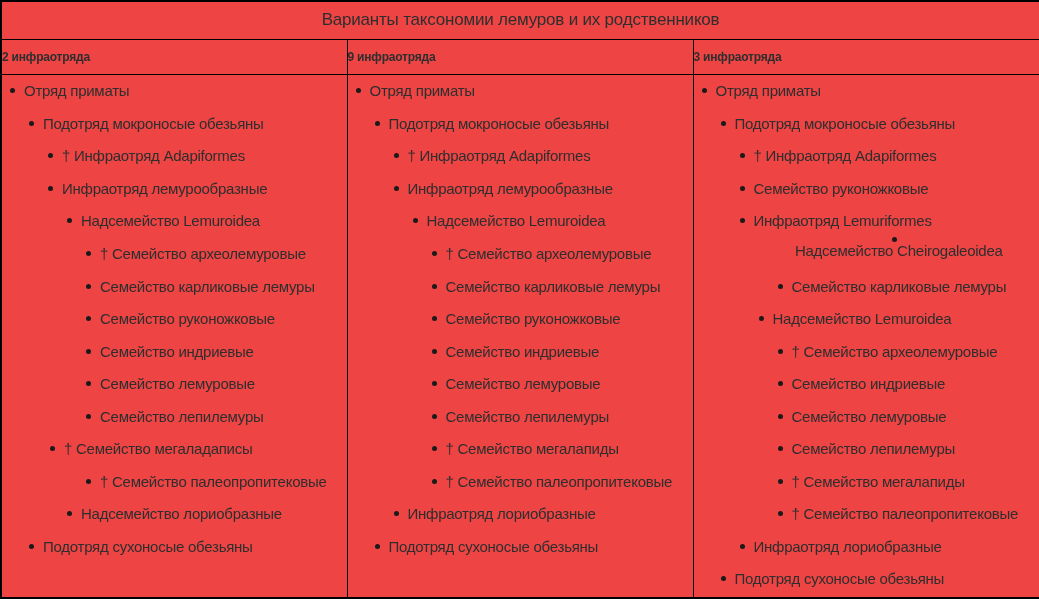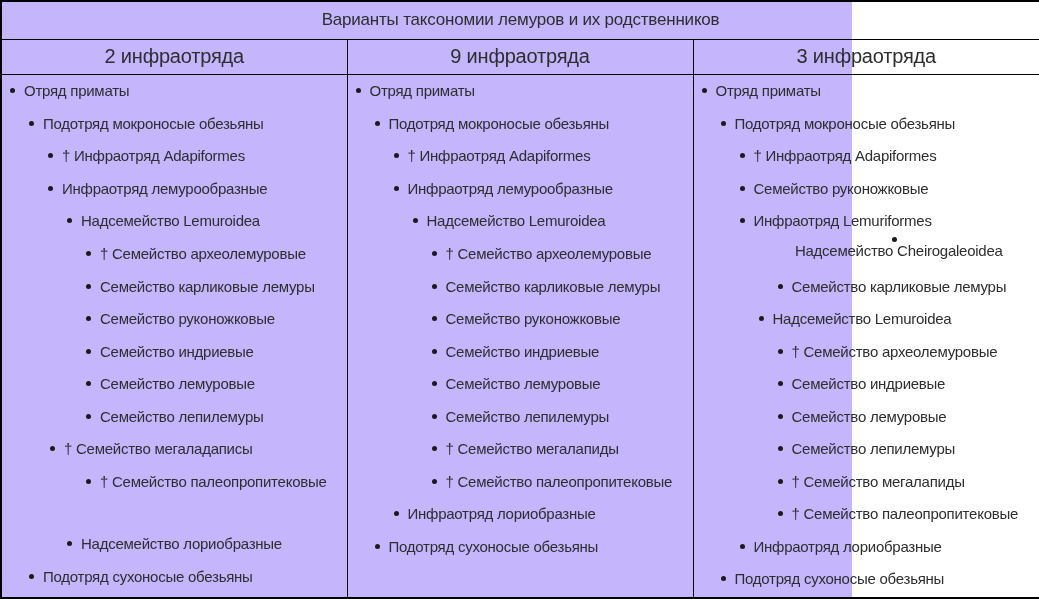--- a/index.html
+++ b/index.html
@@ -2,24 +2,24 @@
 <html><head>
 <meta charset="utf-8">
 <style>
   html, body {
     margin: 0;
     padding: 0;
     background: #ffffff;
     font-family: "Liberation Sans", "DejaVu Sans", sans-serif;
   }
   .page {
-    width: 852px;
+    width: 1039px;
     height: 599px;
     box-sizing: border-box;
-    background: #c4b5fd;
+    background: #ef4444;
   }
   table.tax-table {
     width: 1039px;
     height: 599px;
     border-collapse: collapse;
     table-layout: fixed;
     box-sizing: border-box;
   }
   table.tax-table th,
   table.tax-table td {
@@ -34,24 +34,24 @@
     height: 38px;
     font-size: 17px;
     font-weight: 400;
     letter-spacing: -0.2px;
     text-align: center;
     vertical-align: middle;
     color: #2e2e2e;
   }
   th.col-header {
     height: 35px;
-    font-size: 20px;
-    font-weight: 400;
+    font-size: 12px;
+    font-weight: 700;
     letter-spacing: -0.2px;
-    text-align: center;
+    text-align: left;
     vertical-align: middle;
     color: #2e2e2e;
   }
   td.body-cell {
     vertical-align: top;
     padding: 0;
   }
   .tax-list {
     width: 100%;
   }
@@ -147,21 +147,21 @@
                 <span class="taxon-text">Семейство лепилемуры</span>
               </div>
               <div class="tax-item" style="padding-left: 48px;">
                 <span class="bullet"></span>
                 <span class="taxon-text">† Семейство мегаладаписы</span>
               </div>
               <div class="tax-item" style="padding-left: 84px;">
                 <span class="bullet"></span>
                 <span class="taxon-text">† Семейство палеопропитековые</span>
               </div>
-              <div class="tax-item" style="padding-left: 65px; margin-top: 30px;">
+              <div class="tax-item" style="padding-left: 65px;">
                 <span class="bullet"></span>
                 <span class="taxon-text">Надсемейство лориобразные</span>
               </div>
               <div class="tax-item" style="padding-left: 27px;">
                 <span class="bullet"></span>
                 <span class="taxon-text">Подотряд сухоносые обезьяны</span>
               </div>
             </div>
         </td>
         <td class="body-cell">

